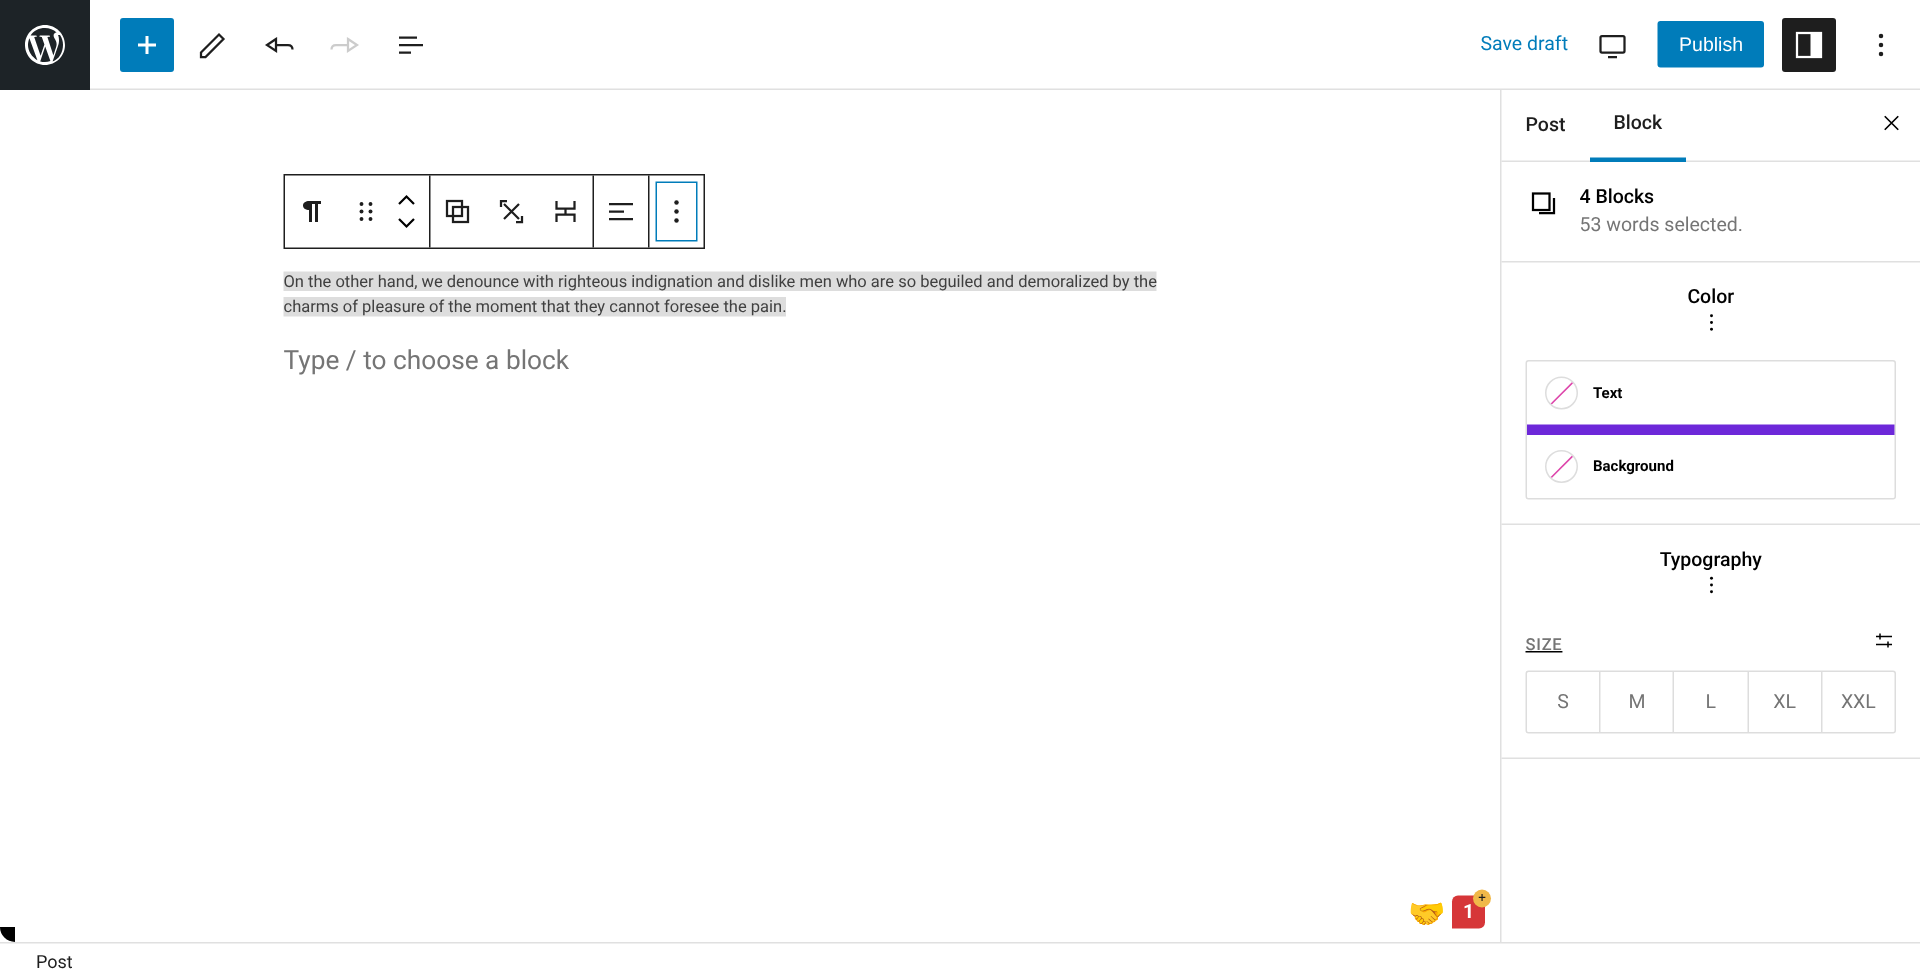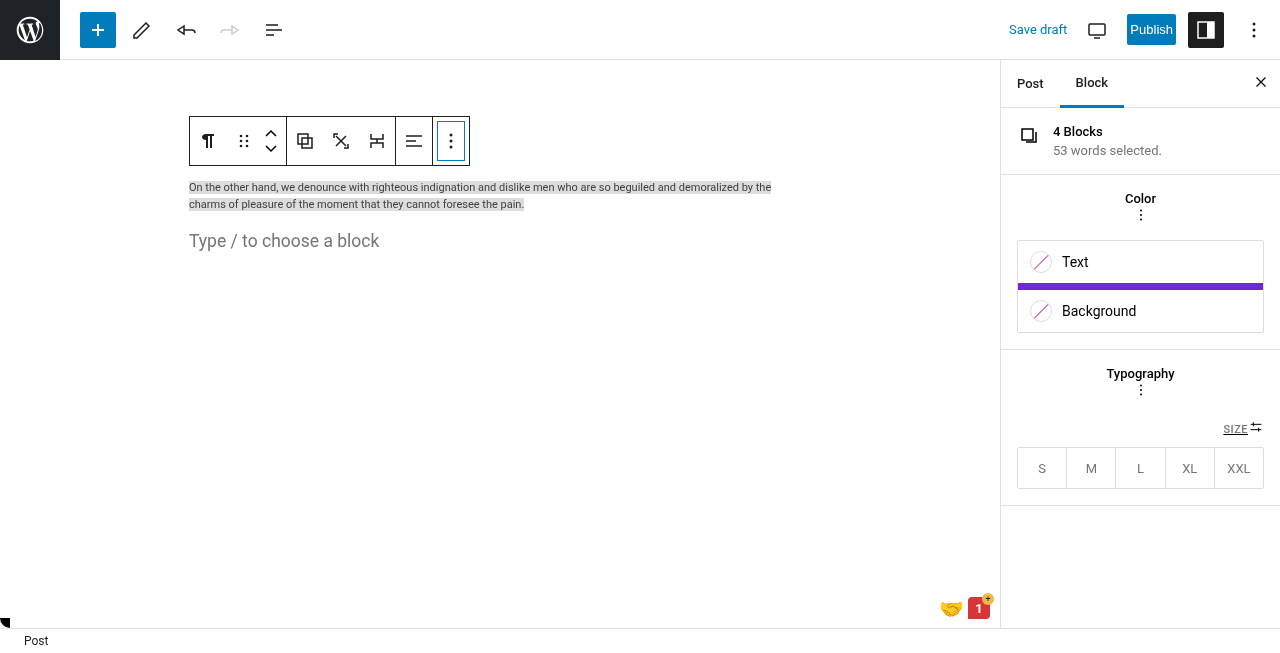--- a/index.html
+++ b/index.html
@@ -8,21 +8,21 @@
 .wp-logo { width: 60px; height: 60px; background: #1d2327; display: flex; align-items: center; justify-content: center; }
 .wp-logo svg { width: 32px; height: 32px; fill: #fff; }
 .top-left { display: flex; align-items: center; gap: 8px; padding-left: 20px; }
 .btn-add { width: 36px; height: 36px; background: #007cba; border-radius: 2px; display: flex; align-items: center; justify-content: center; cursor: pointer; }
 .btn-add svg { width: 24px; height: 24px; fill: #fff; }
 .icon-btn { width: 36px; height: 36px; display: flex; align-items: center; justify-content: center; cursor: pointer; color: #1e1e1e; }
 .icon-btn.disabled { color: #ccc; cursor: default; }
 .icon-btn svg { width: 24px; height: 24px; }
 .top-right { margin-left: auto; display: flex; align-items: center; gap: 12px; padding-right: 8px; }
 .save-draft { color: #007cba; cursor: pointer; font-size: 13px; }
-.publish-btn { background: #007cba; color: #fff; padding: 8px 3px; border-radius: 2px; cursor: pointer; font-size: 13px; border: none; }
+.publish-btn { background: #007cba; color: #fff; padding: 8px 14px; border-radius: 2px; cursor: pointer; font-size: 13px; border: none; }
 .settings-btn { width: 36px; height: 36px; background: #1e1e1e; border-radius: 2px; display: flex; align-items: center; justify-content: center; cursor: pointer; }
 .settings-btn svg { width: 24px; height: 24px; fill: #fff; }
 .main-area { display: flex; height: calc(653px - 60px - 25px); }
 .editor-area { flex: 1; padding: 56px 0 0 0; position: relative; }
 .block-toolbar { position: absolute; top: 56px; left: 189px; display: flex; border: 1px solid #1e1e1e; background: #fff; }
 .toolbar-group { display: flex; border-right: 1px solid #1e1e1e; }
 .toolbar-group:last-child { border-right: none; }
 .toolbar-btn { width: 36px; height: 48px; display: flex; align-items: center; justify-content: center; cursor: pointer; color: #1e1e1e; }
 .toolbar-btn.active { outline: 1.5px solid #007cba; outline-offset: -5px; }
 .toolbar-btn svg { width: 24px; height: 24px; }
@@ -42,22 +42,22 @@
 .block-info-text .title { font-size: 13px; font-weight: 500; }
 .block-info-text .sub { font-size: 13px; color: #757575; margin-top: 4px; }
 .panel { border-bottom: 1px solid #e0e0e0; padding: 16px; }
 .panel-header { display: flex; justify-content: space-between; align-items: center; flex-direction: column; }
 .panel-title { font-size: 13px; font-weight: 500; }
 .color-items { margin-top: 12px; border: 1px solid #ddd; border-radius: 2px; }
 .color-item { display: flex; align-items: center; gap: 10px; padding: 10px 12px; cursor: pointer; }
 .color-item + .color-item { border-top: 7px solid #6d28d9; }
 .swatch { width: 22px; height: 22px; border-radius: 50%; border: 1px solid #ddd; background: #fff; position: relative; overflow: hidden; }
 .swatch::after { content: ''; position: absolute; width: 140%; height: 1px; background: #d4a; top: 50%; left: -20%; transform: rotate(-45deg); }
-.color-label { font-size: 14px; }
-.size-row { display: flex; justify-content: flex-end; align-items: center; margin-top: 16px; text-decoration: underline; }
+.color-label { font-size: 10px; font-weight: bold; }
+.size-row { display: flex; justify-content: space-between; align-items: center; margin-top: 16px; text-decoration: underline; }
 .size-label { font-size: 11px; font-weight: 500; color: #757575; letter-spacing: 0.5px; }
 .size-toggle svg { width: 16px; height: 16px; }
 .size-buttons { display: flex; border: 1px solid #ddd; border-radius: 2px; margin-top: 8px; }
 .size-btn { flex: 1; height: 40px; display: flex; align-items: center; justify-content: center; font-size: 13px; cursor: pointer; color: #757575; }
 .size-btn + .size-btn { border-left: 1px solid #ddd; }
 .dim-panel { padding: 16px; display: flex; justify-content: space-between; align-items: center; }
 .plus-icon svg { width: 20px; height: 20px; }
 .footer { position: absolute; bottom: 0; left: 0; right: 0; height: 25px; border-top: 1px solid #e0e0e0; display: flex; align-items: center; padding-left: 24px; font-size: 12px; color: #1e1e1e; }
 .corner-radius { position: absolute; left: 0; bottom: 25px; width: 10px; height: 10px; background: #000; border-bottom-left-radius: 10px; }
 .bottom-icons { position: absolute; bottom: 32px; right: 290px; display: flex; gap: 4px; }

